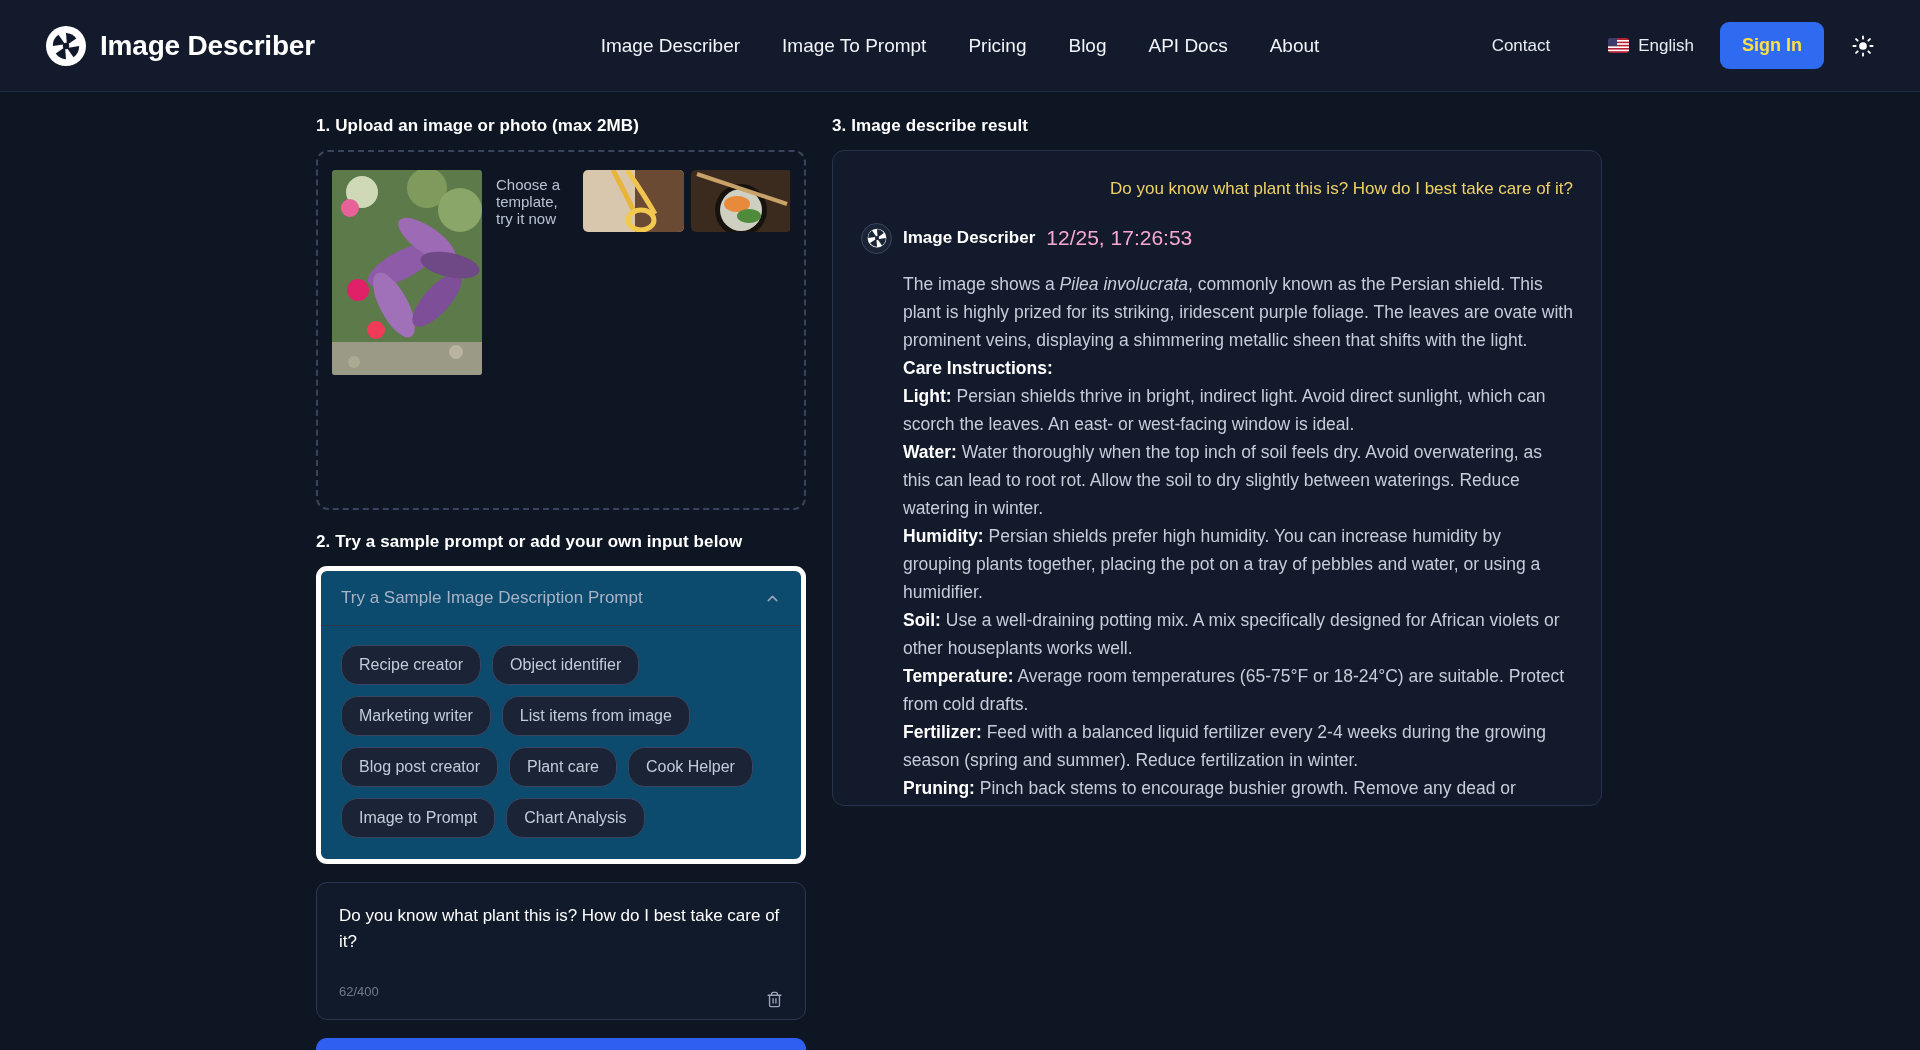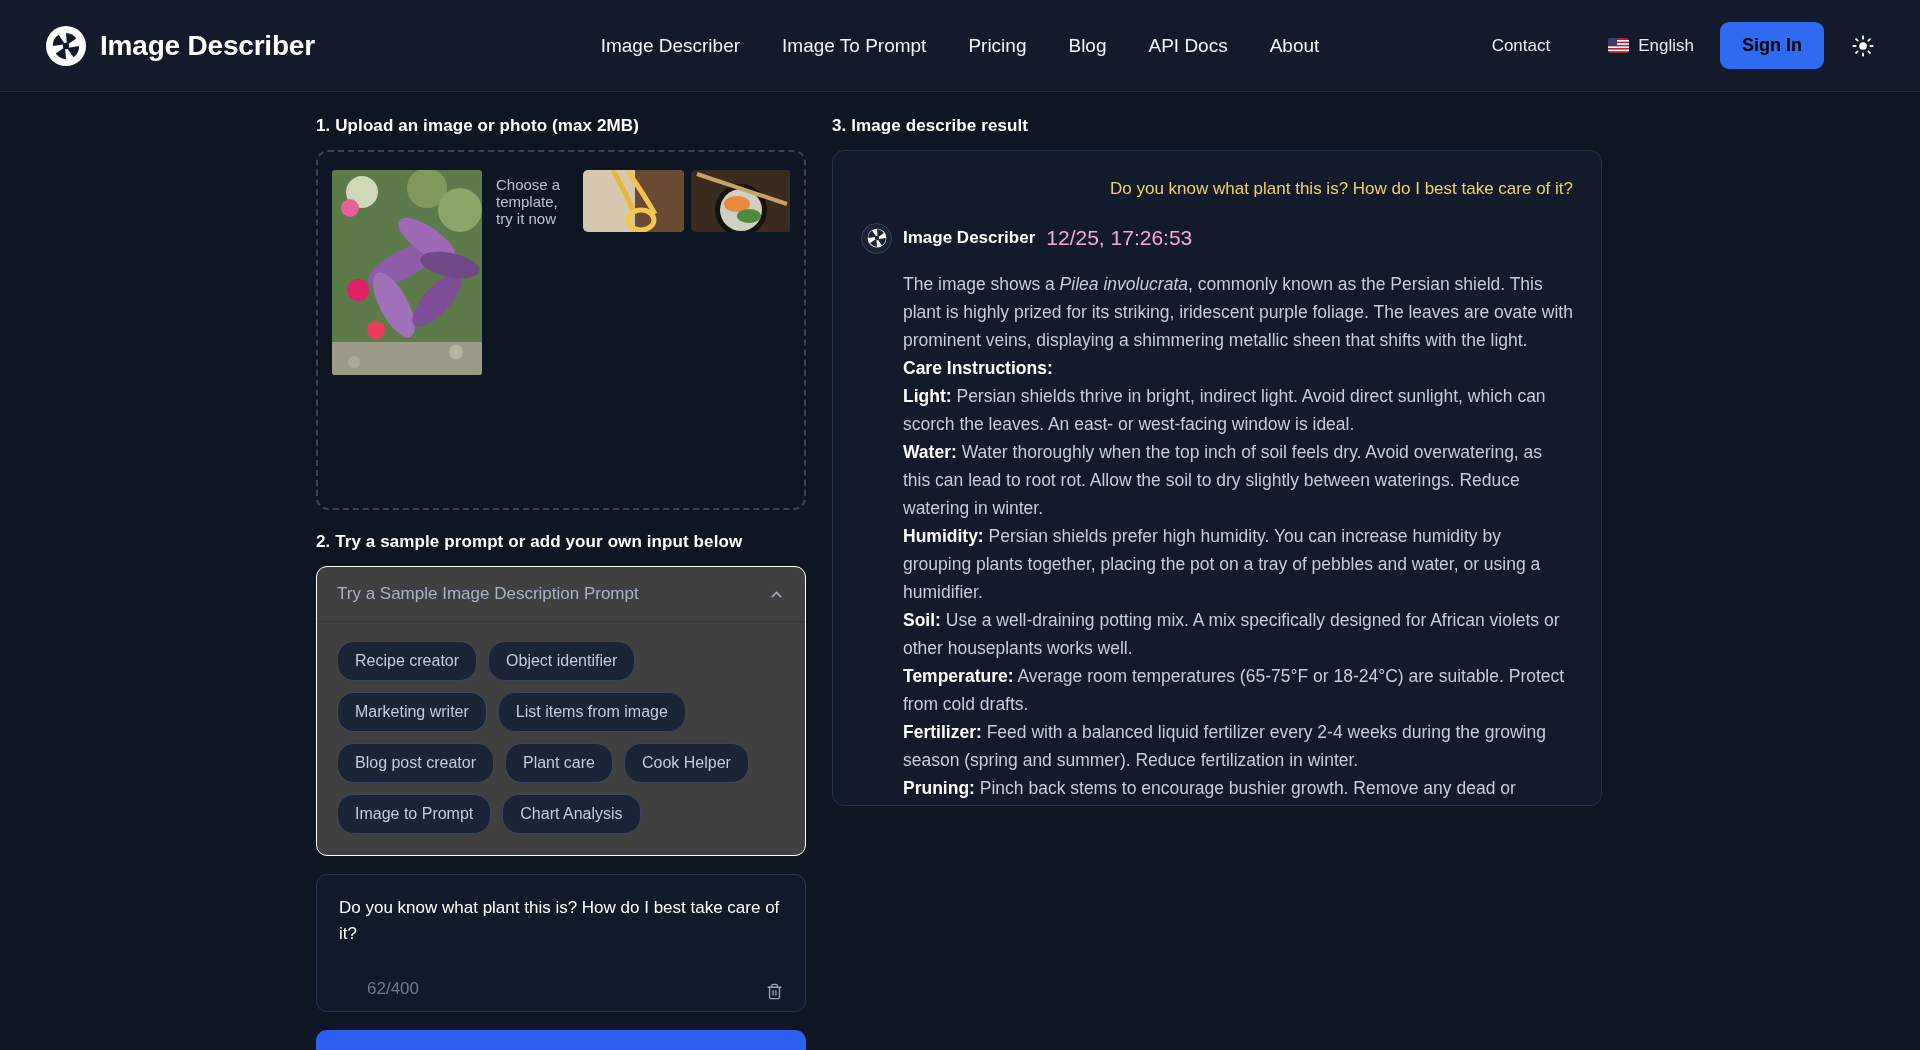--- a/index.html
+++ b/index.html
@@ -69,21 +69,21 @@
     display: flex; align-items: center; gap: 9px;
     color: #e8ecf3; font-size: 17px;
     cursor: pointer; white-space: nowrap; padding-left: 32px;
   }
   .flag {
     width: 21px; height: 15px; border-radius: 3px;
     overflow: hidden; display: block; flex: none;
   }
   .signin-btn {
     background: #2f6bf0;
-    color: #000000;
+    color: #fde047;
     font-size: 18px;
     font-weight: bold;
     padding: 13px 22px;
     border-radius: 9px;
     border: none;
     cursor: pointer;
     white-space: nowrap;
   }
   .theme-toggle {
     color: #ffffff;
@@ -145,24 +145,24 @@
     width: 101px; height: 62px;
     border-radius: 5px;
     overflow: hidden;
     flex: none;
     cursor: pointer;
     display: block;
   }
 
   
   .prompt-panel {
-    border: 1px solid #ffffff;
+    border: 5px solid #ffffff;
     border-radius: 11px;
     margin-top: 14px;
-    background: #404040;
+    background: #0c4a6e;
   }
   .prompt-header {
     display: flex;
     align-items: center;
     justify-content: space-between;
     padding: 17px 20px;
     border-bottom: 1px solid #2b3651;
     cursor: pointer;
   }
   .prompt-header-text {
@@ -203,24 +203,23 @@
     cursor: text;
   }
   .ta-text {
     color: #ffffff;
     font-size: 17px;
     line-height: 1.55;
     font-weight: 500;
   }
   .ta-count {
     position: absolute;
-    left: 22px; bottom: 12px;
+    left: 22px; bottom: 20px;
     color: #71798b;
-    font-size: 17px;
-    margin-left: 28px;
+    font-size: 13px;
   }
   .ta-trash {
     position: absolute;
     right: 22px; bottom: 11px;
     color: #9aa5ba;
     cursor: pointer;
     display: flex;
   }
 
   .describe-btn {

